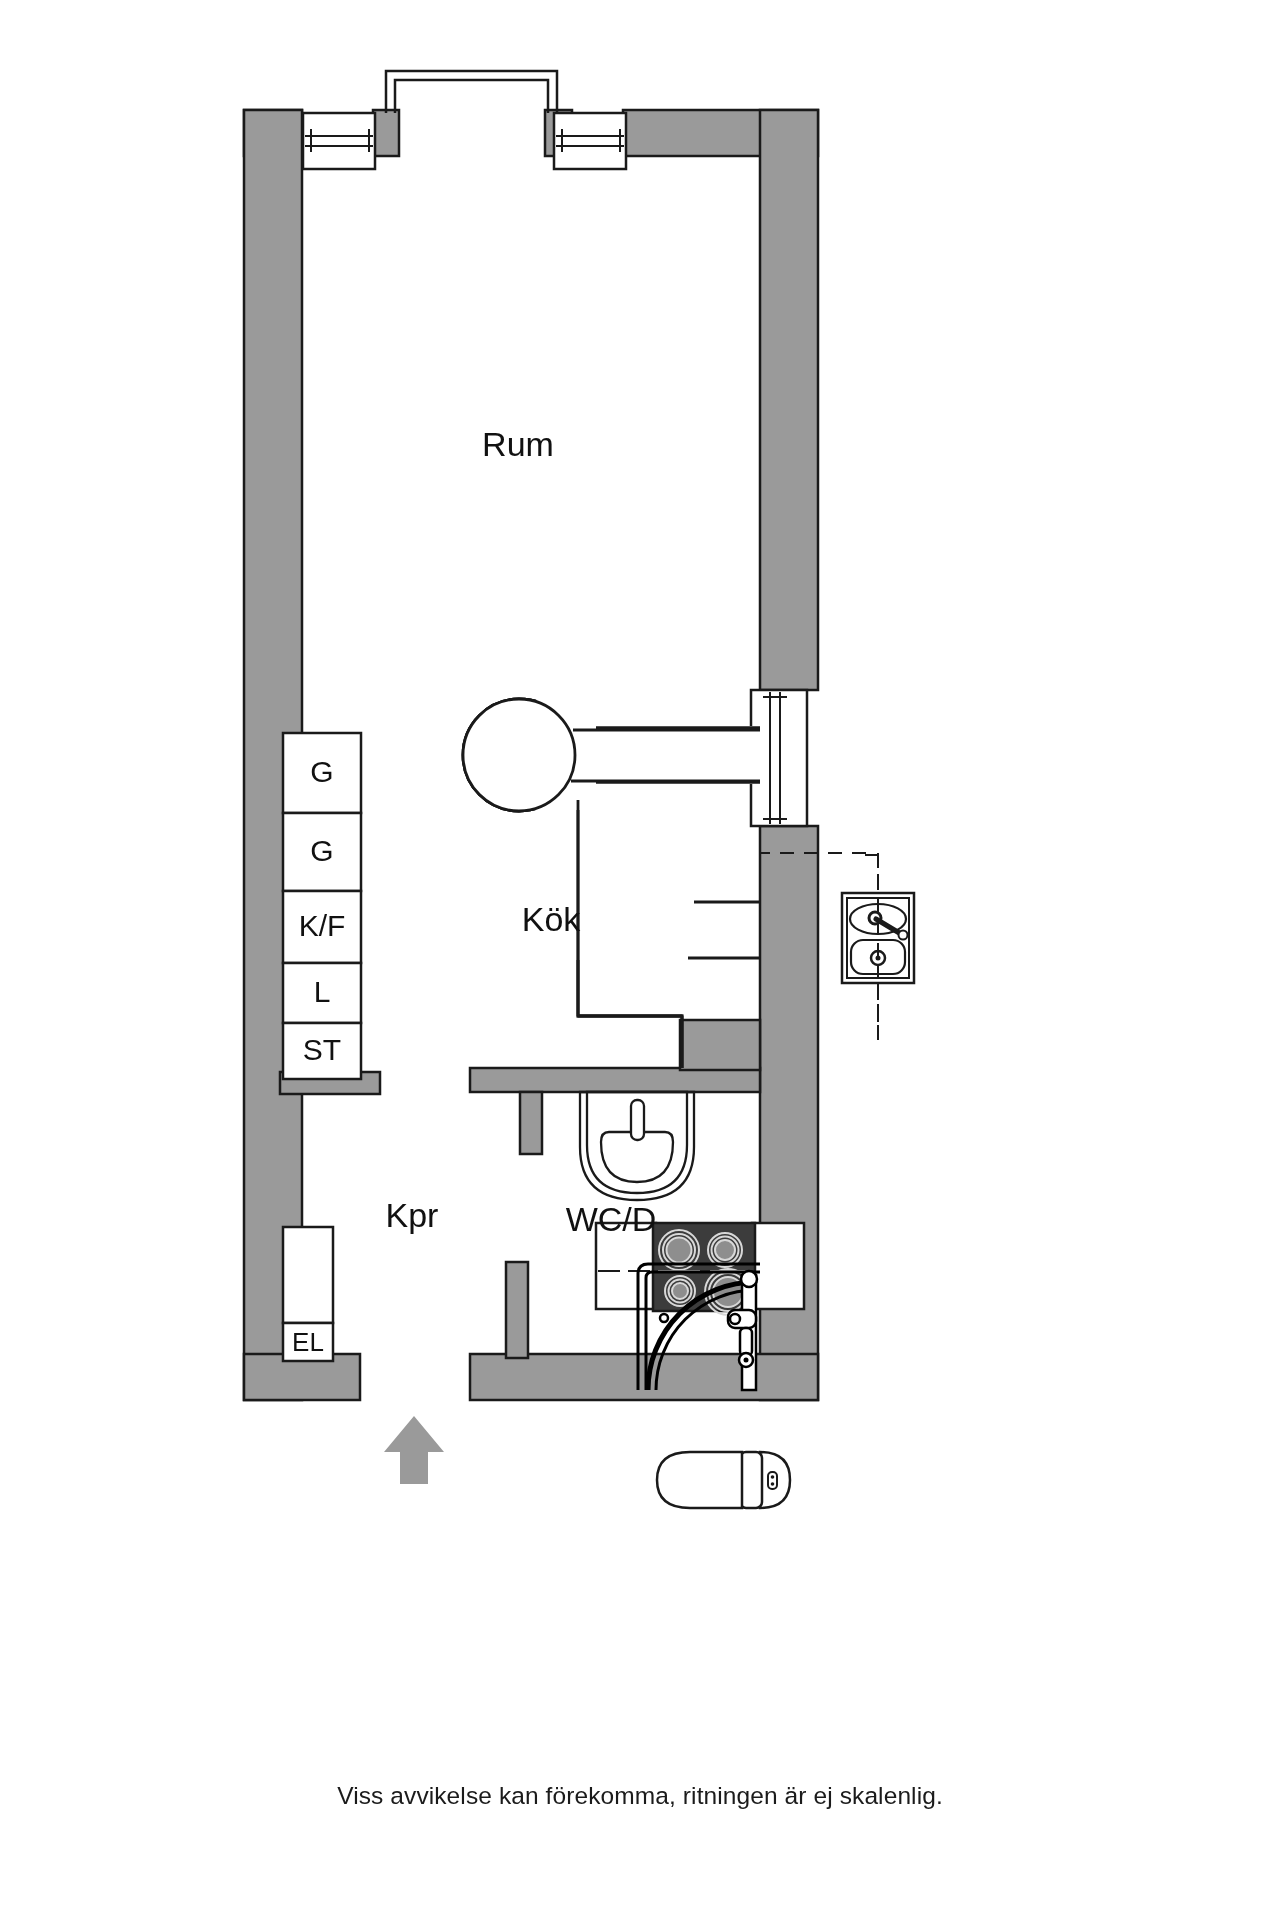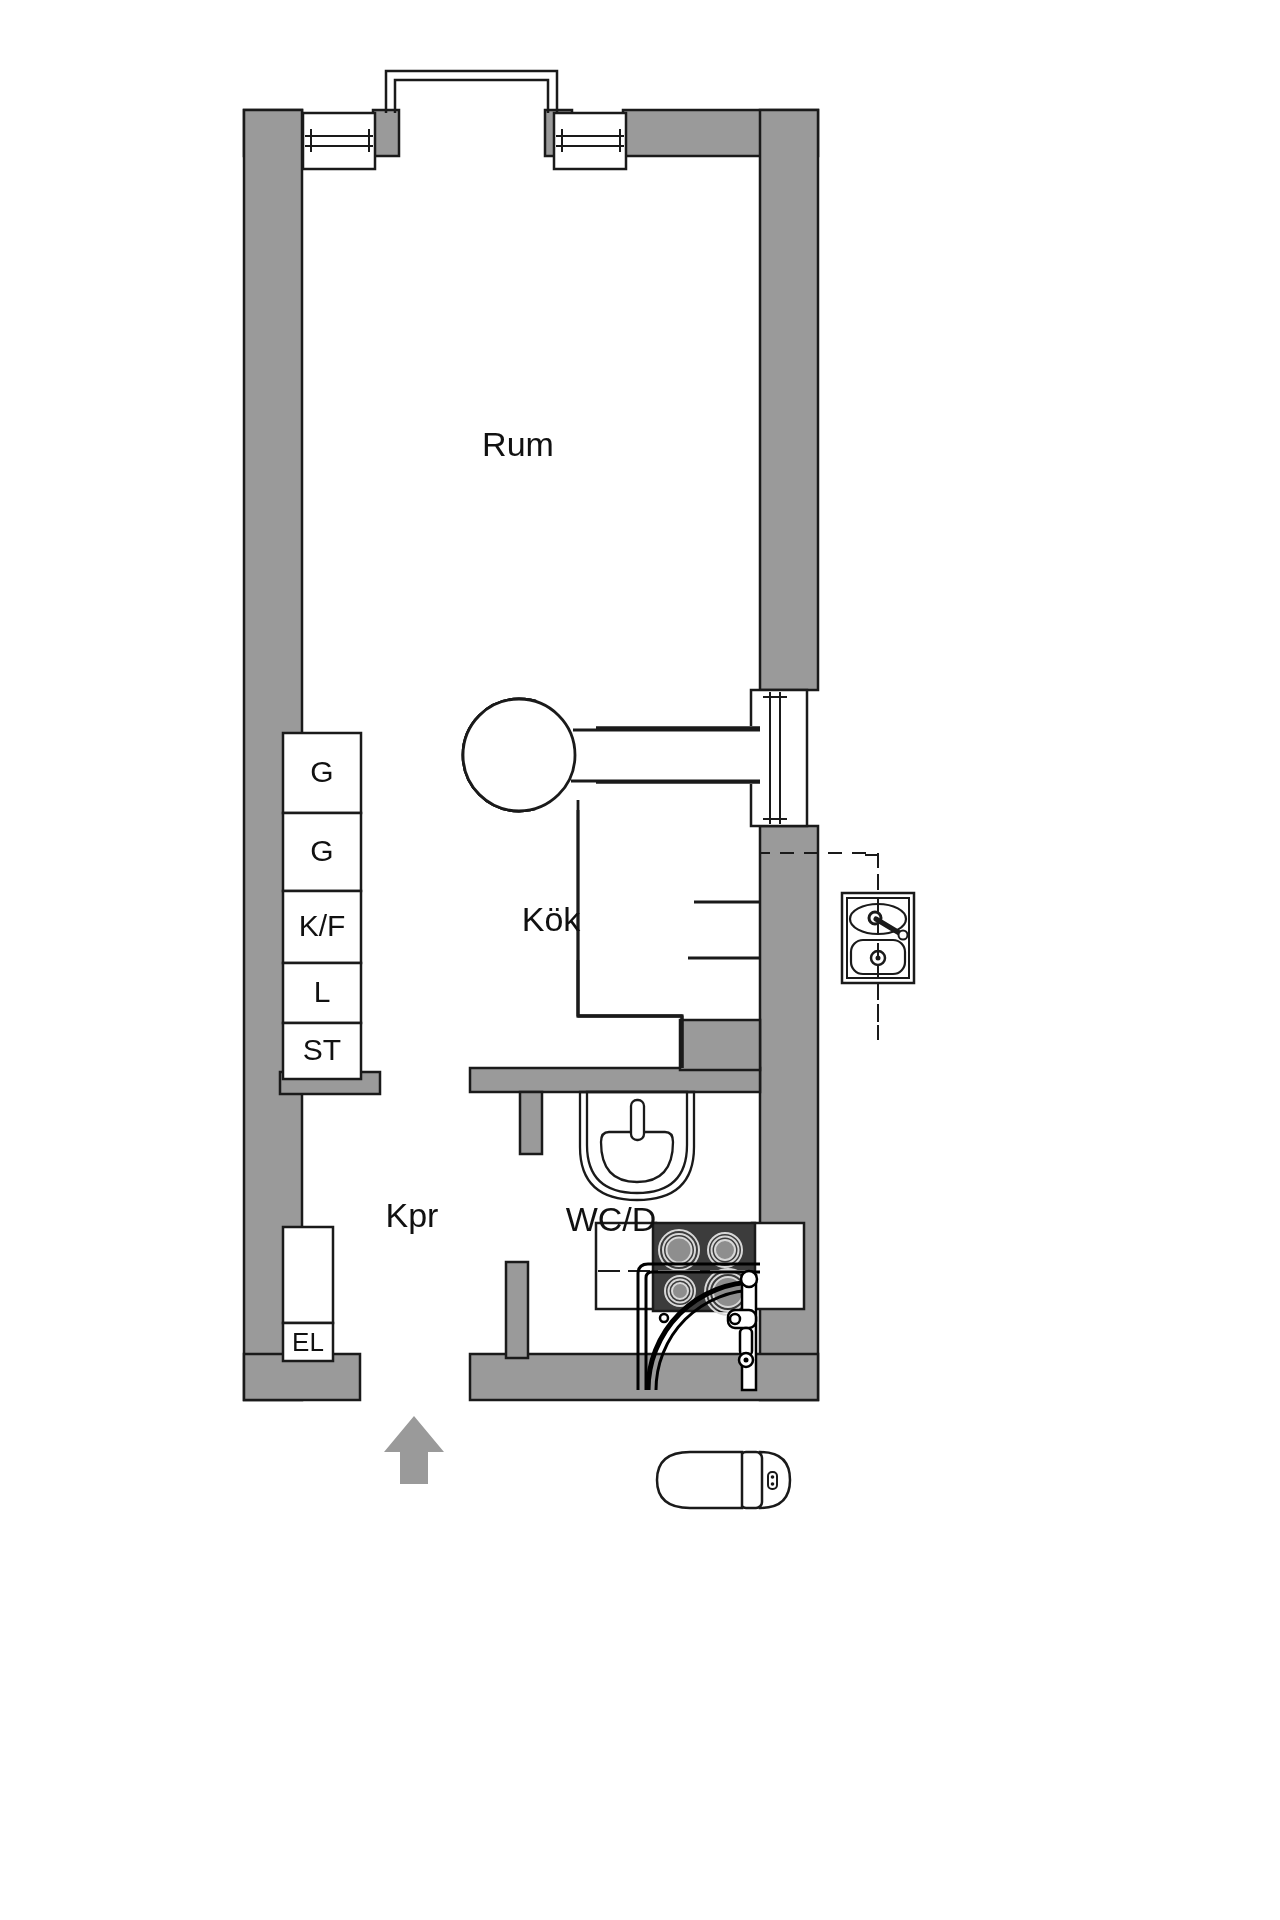--- a/index.html
+++ b/index.html
@@ -287,14 +287,15 @@
       <path d="M 414,1416 L 444,1452 L 428,1452 L 428,1484 L 400,1484 L 400,1452 L 384,1452 Z" fill="#9a9a9a" stroke="none"></path>
     </g>
 
     <text class="room-label" x="518" y="447">Rum</text>
     <text class="room-label" x="551" y="922">Kök</text>
     <text class="room-label" x="412" y="1218">Kpr</text>
     <text class="room-label" x="611" y="1222">WC/D</text>
 
   </svg>
 
+  <div class="footnote">Viss avvikelse kan förekomma, ritningen är ej skalenlig.</div>
 
 </div>
 
 </body></html>

